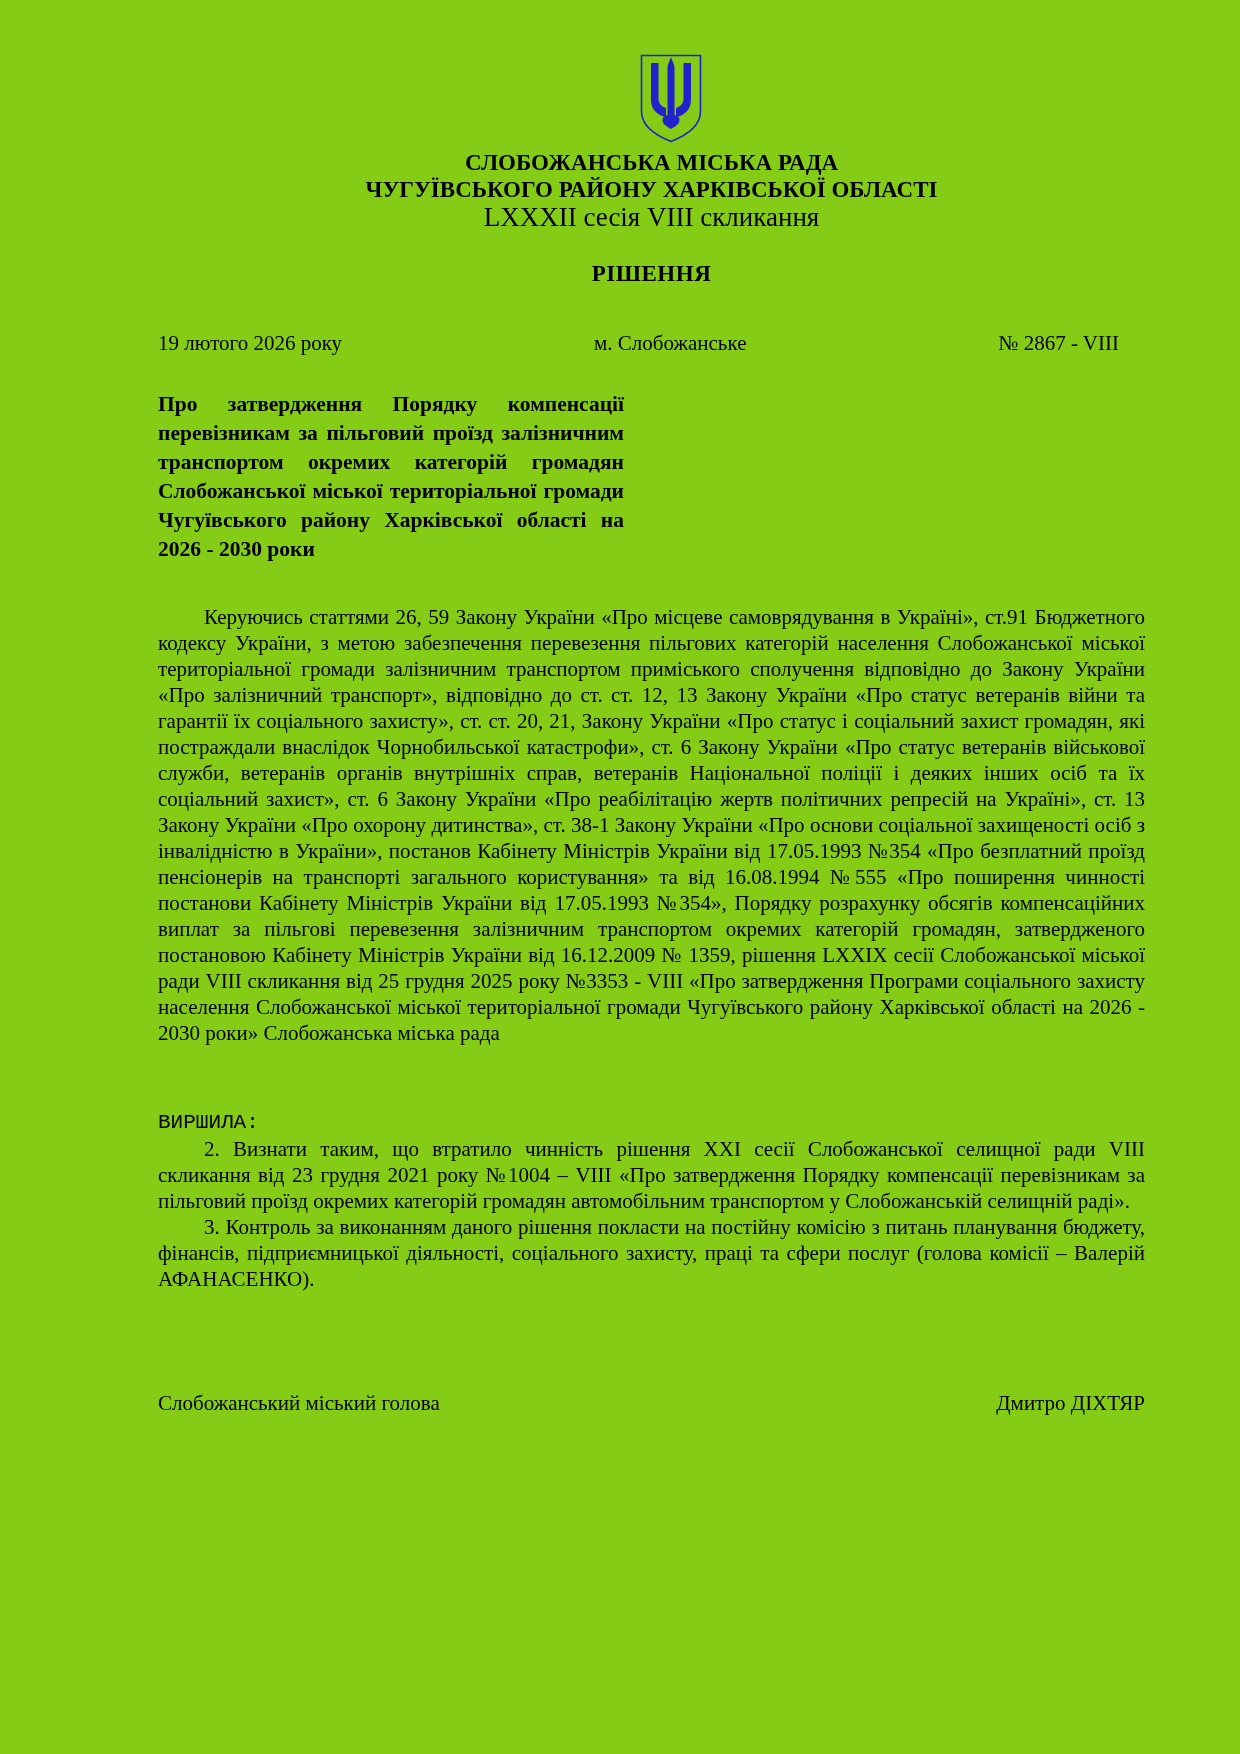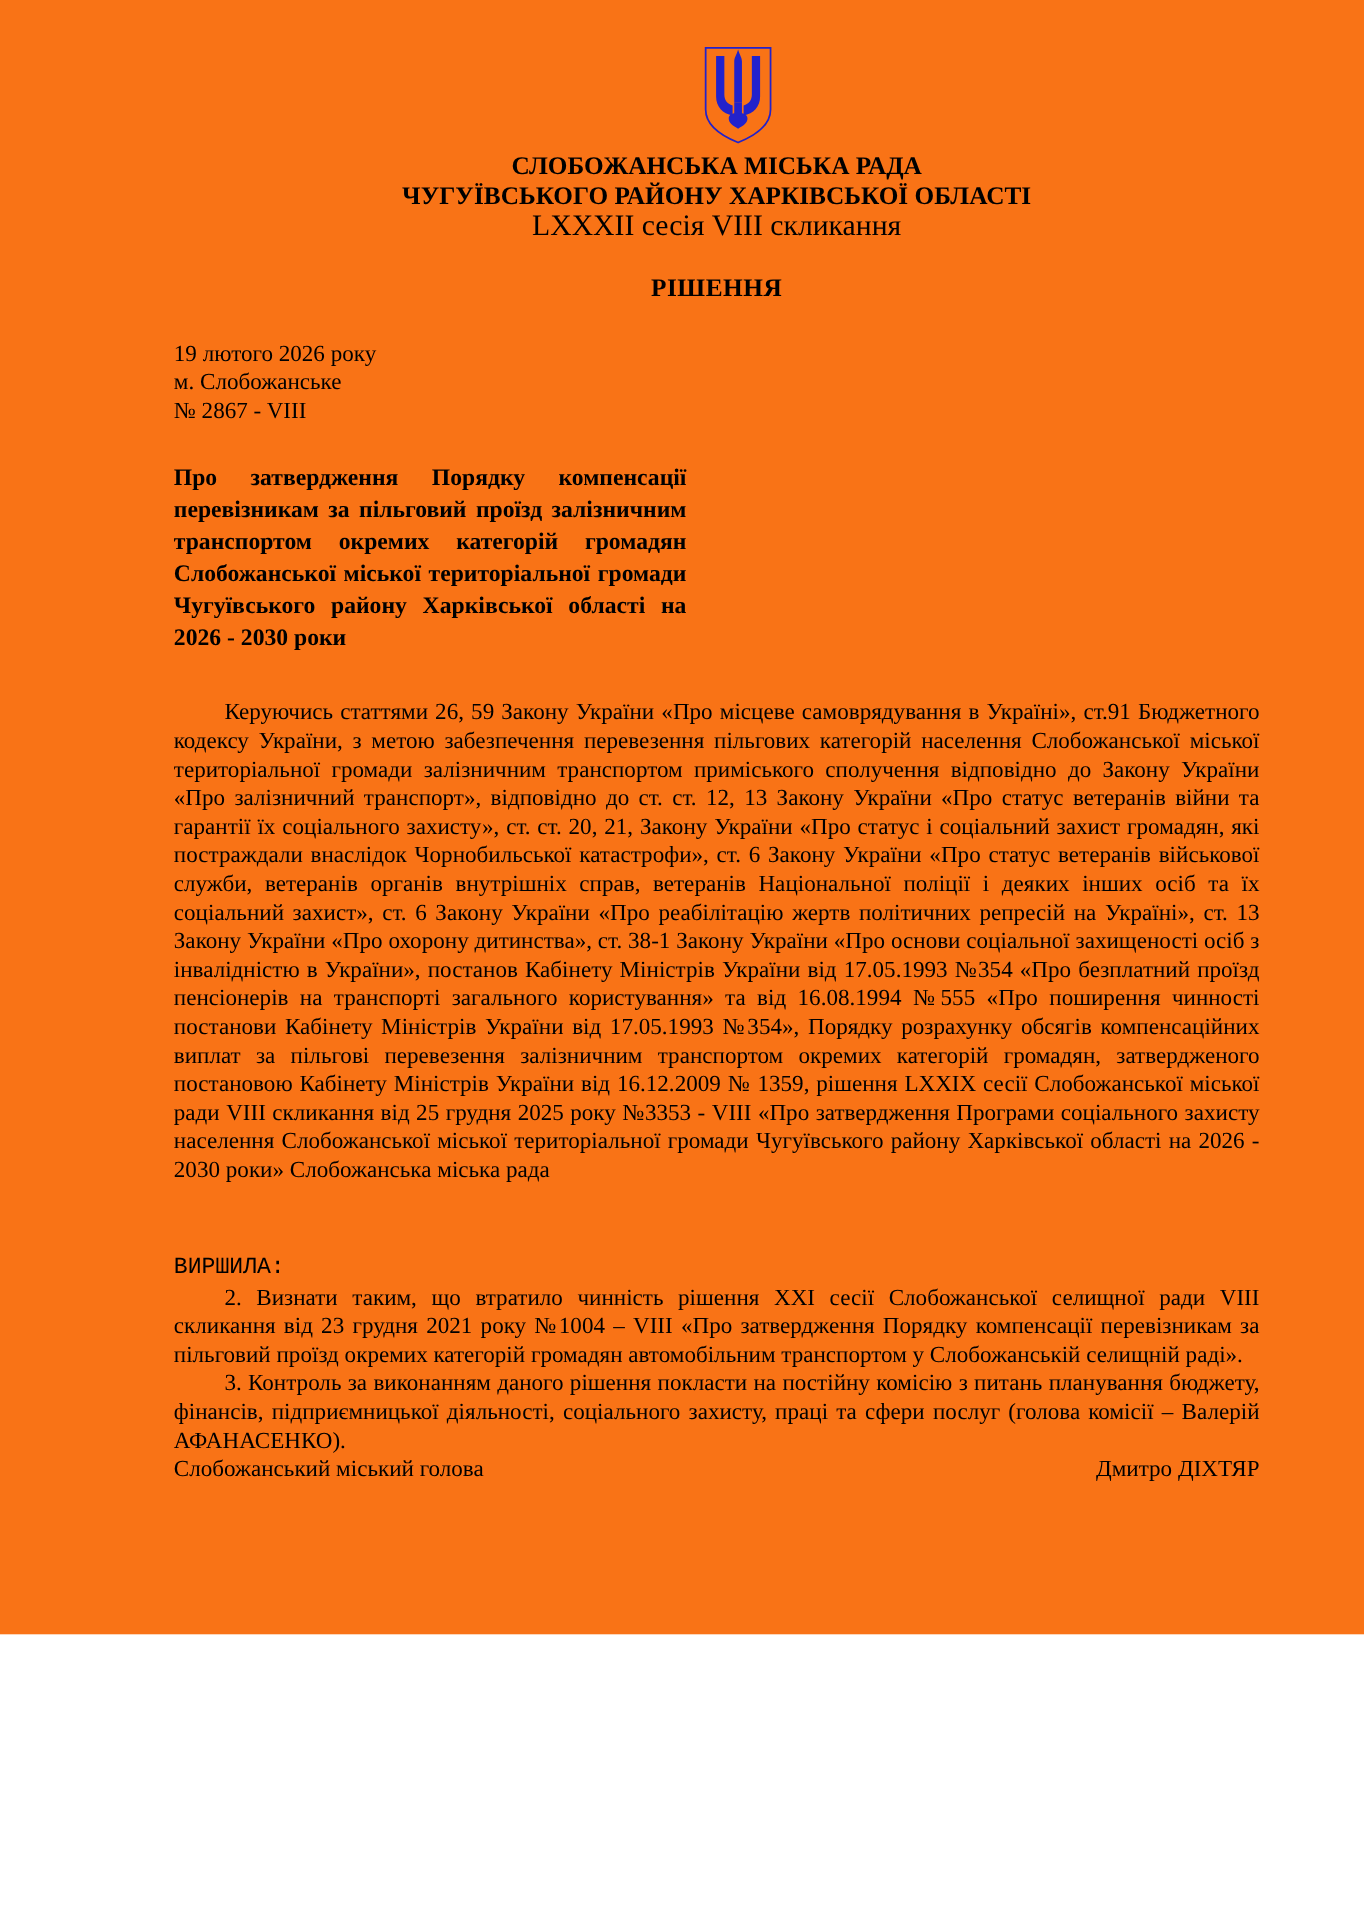--- a/index.html
+++ b/index.html
@@ -1,22 +1,22 @@
 <!DOCTYPE html>
 <html><head>
 <meta charset="utf-8">
 <style>
   html, body { margin: 0; padding: 0; background: #ffffff; }
   .page {
     position: relative;
     width: 1240px;
-    height: 1486px;
-    background: #f97316;
+    height: 1754px;
+    background: #84cc16;
     box-sizing: border-box;
-    padding: 40px 95px 0 158px;
+    padding: 52px 95px 0 158px;
     font-family: "Liberation Serif", "DejaVu Serif", serif;
     color: #000000;
     font-size: 21px;
     overflow: hidden;
   }
   .emblem-wrap { text-align: center; height: 94px; }
   .emblem-wrap svg { display: inline-block; margin-left: 38px; }
   .org { text-align: center; margin-top: 3px; }
   .org-name { font-weight: bold; font-size: 23px; line-height: 27px; }
   .session { font-size: 27px; line-height: 25px; margin-top: 2px; }
@@ -25,23 +25,22 @@
     font-weight: bold;
     font-size: 23px;
     line-height: 27px;
     margin-top: 30px;
     letter-spacing: 0.5px;
   }
   .meta-row {
     display: flex;
     justify-content: space-between;
     align-items: baseline;
-    margin-top: 33px;
+    margin-top: 43px;
     line-height: 26px;
-    flex-direction: column;
   }
   .meta-row .num { margin-right: 26px; }
   .subject {
     width: 466px;
     font-weight: bold;
     text-align: justify;
     font-size: 21.5px;
     line-height: 29px;
     margin: 34px 16px 0 0;
   }
@@ -55,20 +54,21 @@
   .item {
     text-align: justify;
     text-indent: 46px;
     line-height: 26px;
     margin: 0;
   }
   .item.first { margin-top: 34px; }
   .signature-row {
     display: flex;
     justify-content: space-between;
+    margin-top: 98px;
     line-height: 26px;
   }
 </style>
 </head>
 <body>
 
 <div class="page">
 
   <div class="emblem-wrap">
     <svg width="66" height="92" viewBox="0 0 66 92" aria-hidden="true">

